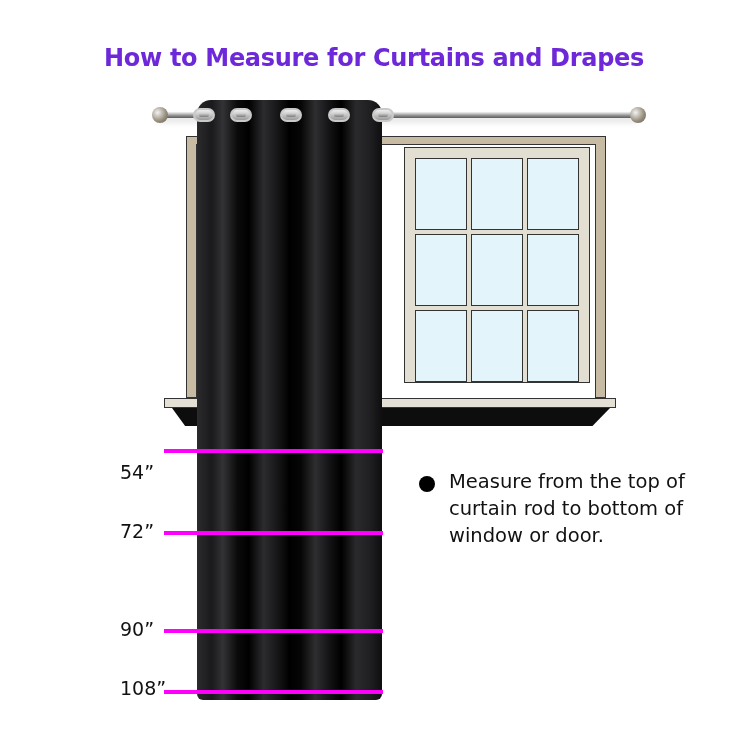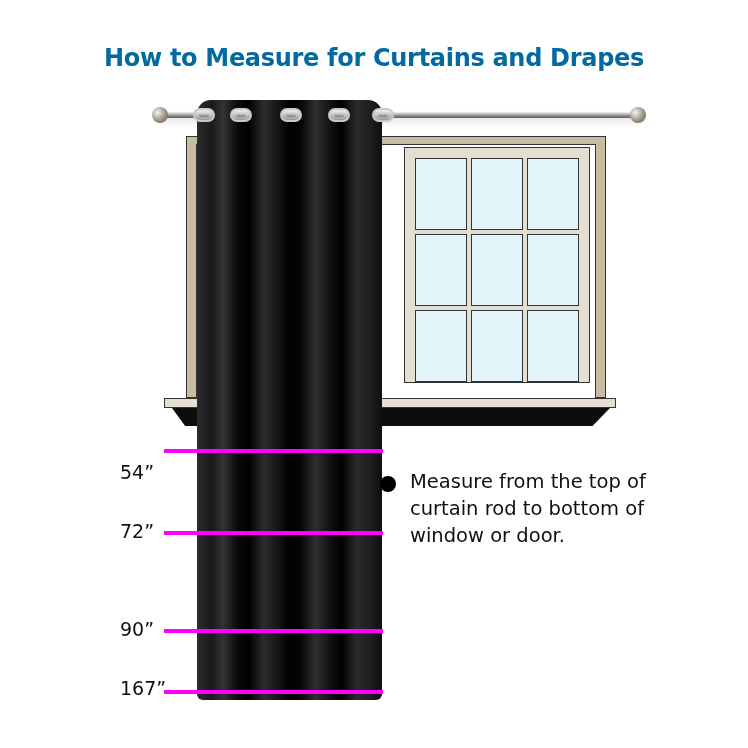--- a/index.html
+++ b/index.html
@@ -1,21 +1,21 @@
 <!DOCTYPE html>
 <html><head>
 <meta charset="utf-8">
 <style>
   html, body { margin: 0; padding: 0; background: #ffffff; }
   body { width: 748px; height: 748px; position: relative; overflow: hidden;
          font-family: "Liberation Sans", "DejaVu Sans", sans-serif; }
   .abs { position: absolute; }
   .title { left: 0; width: 748px; top: 44px; text-align: center;
            font-family: "DejaVu Sans", sans-serif; font-weight: bold;
-           font-size: 24px; color: #0369a1; letter-spacing: -0.3px; }
+           font-size: 24px; color: #6d28d9; letter-spacing: -0.3px; }
   
   .outer-frame { left: 186px; top: 136px; width: 420px; height: 262px;
                  background: #c8bba3; border: 1.5px solid #333; box-sizing: border-box; }
   .white-gap { left: 196px; top: 144px; width: 400px; height: 256px;
                background: #fff; border: 1.5px solid #333; box-sizing: border-box; }
   .sash { left: 404px; top: 147px; width: 186px; height: 236px;
           background: #e2dfd2; border: 1.5px solid #333; box-sizing: border-box; }
   .pane { position: absolute; background: #e3f4fb; border: 1.5px solid #333; box-sizing: border-box; }
   .sill { left: 164px; top: 398px; width: 452px; height: 10px;
           background: #e4e1d4; border: 1.5px solid #333; box-sizing: border-box; }
@@ -34,21 +34,21 @@
                #2a2a2c 86%, #1e1e20 94%, #0e0e10 100%);
              border-radius: 14px 14px 6px 6px; }
   .grommet { width: 22px; height: 14px; top: 108px; border-radius: 7px;
              background: linear-gradient(#eee, #9a9a9a); border: 2px solid #c9c9c9; box-sizing: border-box; }
   .grommet::after { content: ""; position: absolute; left: 4px; top: 3px; right: 4px; bottom: 3px;
                     background: linear-gradient(#d8d8d8, #7c7c7c); border-radius: 4px; }
   
   .mline { left: 164px; width: 219px; height: 4px; background: #ff00ff; }
   .mlabel { left: 120px; font-size: 19px; color: #111; font-family: "DejaVu Sans", sans-serif; }
   
-  .bullets { left: 380px; top: 468px; width: 320px; }
+  .bullets { left: 419px; top: 468px; width: 320px; }
   .bullet { position: relative; padding-left: 30px; font-family: "DejaVu Sans", sans-serif;
             font-size: 19.5px; line-height: 27px; color: #111; margin-bottom: 16px; }
   .dot { position: absolute; left: 0; top: 8px; width: 16px; height: 16px; border-radius: 50%; background: #000; }
 </style>
 </head>
 <body>
 
 <div class="abs title">How to Measure for Curtains and Drapes</div>
 
 <div class="abs outer-frame"></div>
@@ -79,20 +79,20 @@
 <div class="abs grommet" style="left:372px;"></div>
 
 <div class="abs mline" style="top:449px;"></div>
 <div class="abs mline" style="top:531px;"></div>
 <div class="abs mline" style="top:629px;"></div>
 <div class="abs mline" style="top:690px;"></div>
 
 <div class="abs mlabel" style="top:437px;margin-top:24px;">54”</div>
 <div class="abs mlabel" style="top:520px;">72”</div>
 <div class="abs mlabel" style="top:618px;">90”</div>
-<div class="abs mlabel" style="top:677px;">167”</div>
+<div class="abs mlabel" style="top:677px;">108”</div>
 
 <div class="abs bullets">
   <div class="bullet">
     <span class="dot"></span>
     <span>Measure from the top of curtain rod to bottom of window or door.</span>
   </div>
 </div>
 
 </body></html>

